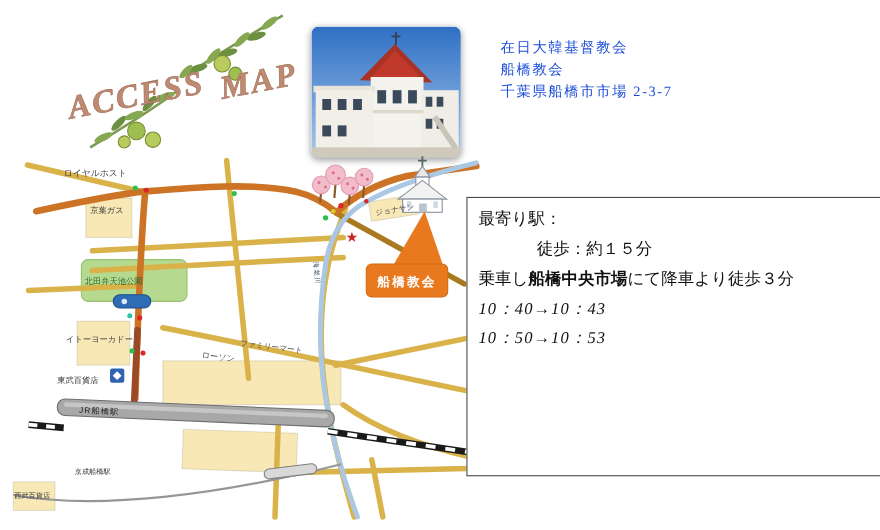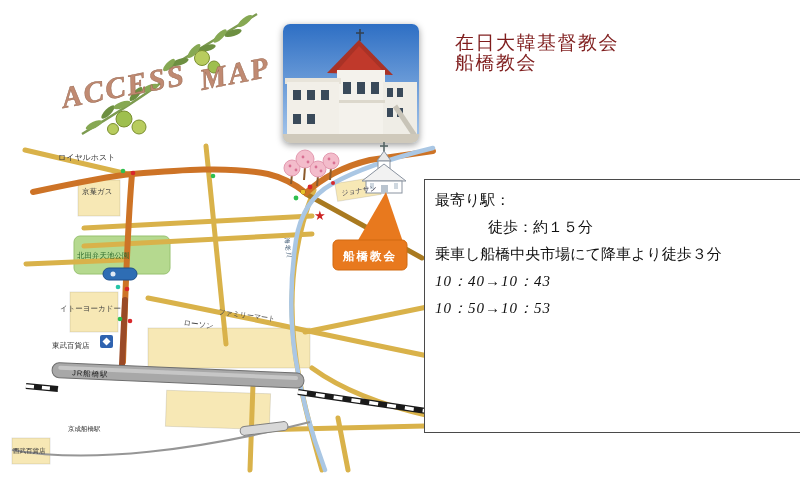--- a/index.html
+++ b/index.html
@@ -14,33 +14,33 @@
     position:relative;width:800px;height:482px;background:#ffffff;
     font-family:"Liberation Serif","DejaVu Serif",serif;color:var(--ink);
     overflow:hidden;margin:0 auto;
   }
   
   .logo{position:absolute;left:52px;top:6px;width:218px;height:142px;}
   .photo{
     position:absolute;left:283px;top:24px;width:136px;height:119px;
     border-radius:7px;overflow:hidden;box-shadow:0 2px 7px rgba(0,0,0,.4);
   }
-  .address{position:absolute;left:455px;top:33px;font-size:19px;line-height:20px;
-    letter-spacing:1.5px;color:#7f1d1d;}
+  .address{position:absolute;left:455px;top:33px;font-size:13px;line-height:20px;
+    letter-spacing:1.5px;color:#1d4ed8;}
   
   .infobox{
     position:absolute;left:424px;top:179px;width:408px;height:254px;
     background:#fff;border:1.5px solid #4a4a4a;padding:7px 10px;
     font-size:15px;line-height:27px;color:#111;z-index:5;
   }
   .infobox .ln{white-space:nowrap;}
   .ind-a{padding-left:53px;}
   .ind-b{padding-left:120px;}
   .infobox .tt{font-style:italic;letter-spacing:1px;}
-  .infobox b{font-weight:normal;}
+  .infobox b{font-weight:bold;}
   
   .map{position:absolute;left:0;top:140px;width:440px;height:342px;}
   svg text{font-family:"Liberation Sans","DejaVu Sans",sans-serif;}
   .logo text{font-family:"Liberation Serif","DejaVu Serif",serif;}
 </style>
 </head>
 <body>
 
 <div class="canvas">
 
@@ -109,20 +109,21 @@
         </g>
         <polyline points="132,112 112,82" fill="none" stroke="#c8c4b8" stroke-width="5"></polyline>
         <rect x="0" y="110" width="136" height="9" fill="#cfc9bb"></rect>
       </g>
     </svg>
   </div>
 
   <div class="address">
     <div>在日大韓基督教会</div>
     <div>船橋教会</div>
+    <div>千葉県船橋市市場 2-3-7</div>
   </div>
 
   <div class="infobox">
     <div class="ln">最寄り駅：</div>
     <div class="ln ind-a">徒歩：約１５分</div>
     <div class="ln"><span>乗車し</span><b>船橋中央市場</b><span>にて降車より徒歩３分</span></div>
     <div class="ln tt">10：40→10：43</div>
     <div class="ln tt">10：50→10：53</div>
   </div>
 

